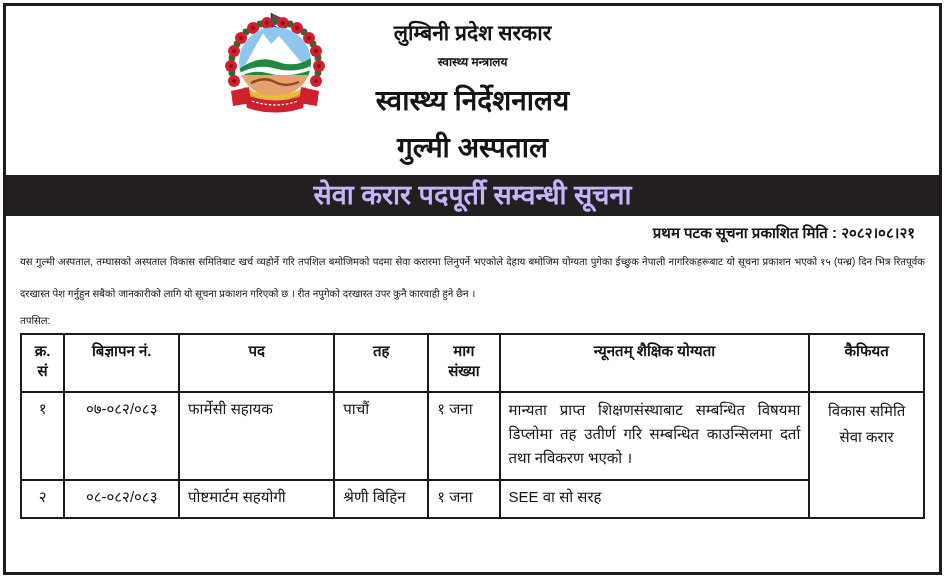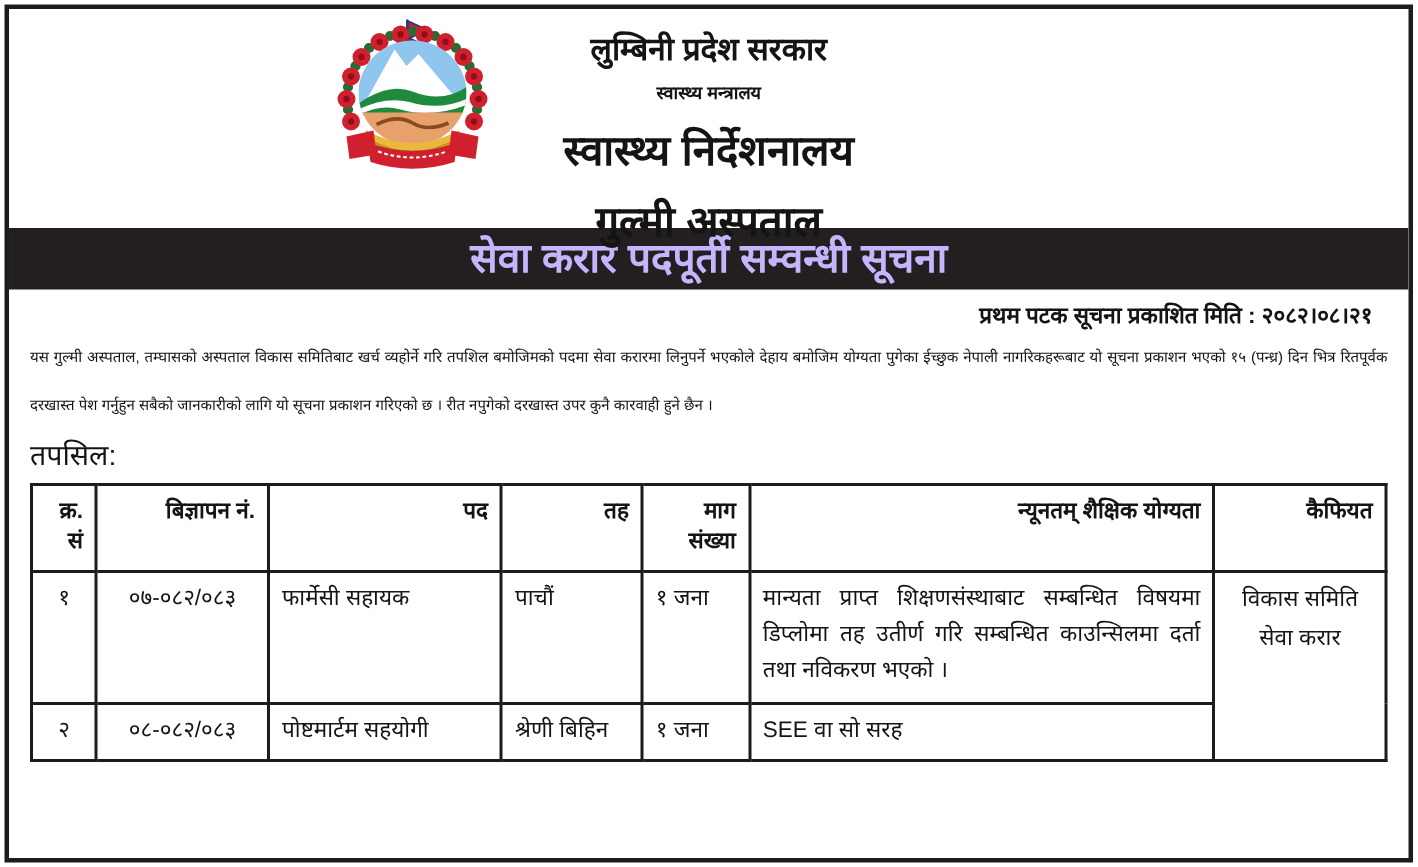--- a/index.html
+++ b/index.html
@@ -10,21 +10,21 @@
     color: #141414;
   }
   .page {
     width: 939px; height: 572px;
     margin: 3px;
     border: 3px solid #1c1c1c;
     background: #ffffff;
     overflow: hidden;
   }
   
-  .header { position: relative; height: 146px; }
+  .header { position: relative; height: 169px; }
   .emblem {
     position: absolute; left: 208px; top: 5px;
     width: 122px; height: 104px;
   }
   .header-text { text-align: center; padding-top: 12px; }
   .org-line1 { font-size: 21px; font-weight: bold; margin: 0 0 7px 0; }
   .org-line2 { font-size: 12px; font-weight: bold; margin: 0 0 10px 0; }
   .org-line3 { font-size: 28px; font-weight: bold; margin: 0 0 9px 0; }
   .org-line4 { font-size: 28px; font-weight: bold; margin: 0; }
   
@@ -37,33 +37,33 @@
   
   .content { padding: 3px 14px 0 14px; }
   .date-line {
     text-align: right; font-weight: bold;
     font-size: 15px; margin: 3px 10px 4px 0;
   }
   .intro {
     font-size: 10px; line-height: 32px;
     text-align: justify; margin: 0;
   }
-  .tapasil { font-size: 19px; margin: 3px 0 6px 0; }
+  .tapasil { font-size: 10px; margin: 3px 0 6px 0; }
   
   table.notice-table {
     width: 100%; border-collapse: collapse; table-layout: fixed;
   }
   .notice-table th, .notice-table td {
     border: 2px solid #1c1c1c;
     padding: 5px 8px;
     font-size: 15px;
     vertical-align: top;
   }
   .notice-table th {
-    font-weight: bold; text-align: right;
+    font-weight: bold; text-align: center;
     white-space: pre-line;
     height: 58px;
   }
   .row-1 td { height: 88px; }
   .row-2 td { height: 38px; }
   .cell-center { text-align: center; }
   .cell-left { text-align: left; }
   .cell-justify { text-align: justify; line-height: 24px; }
   .cell-remarks {
     text-align: center; white-space: pre-line; line-height: 26px; border-radius: 29px;

